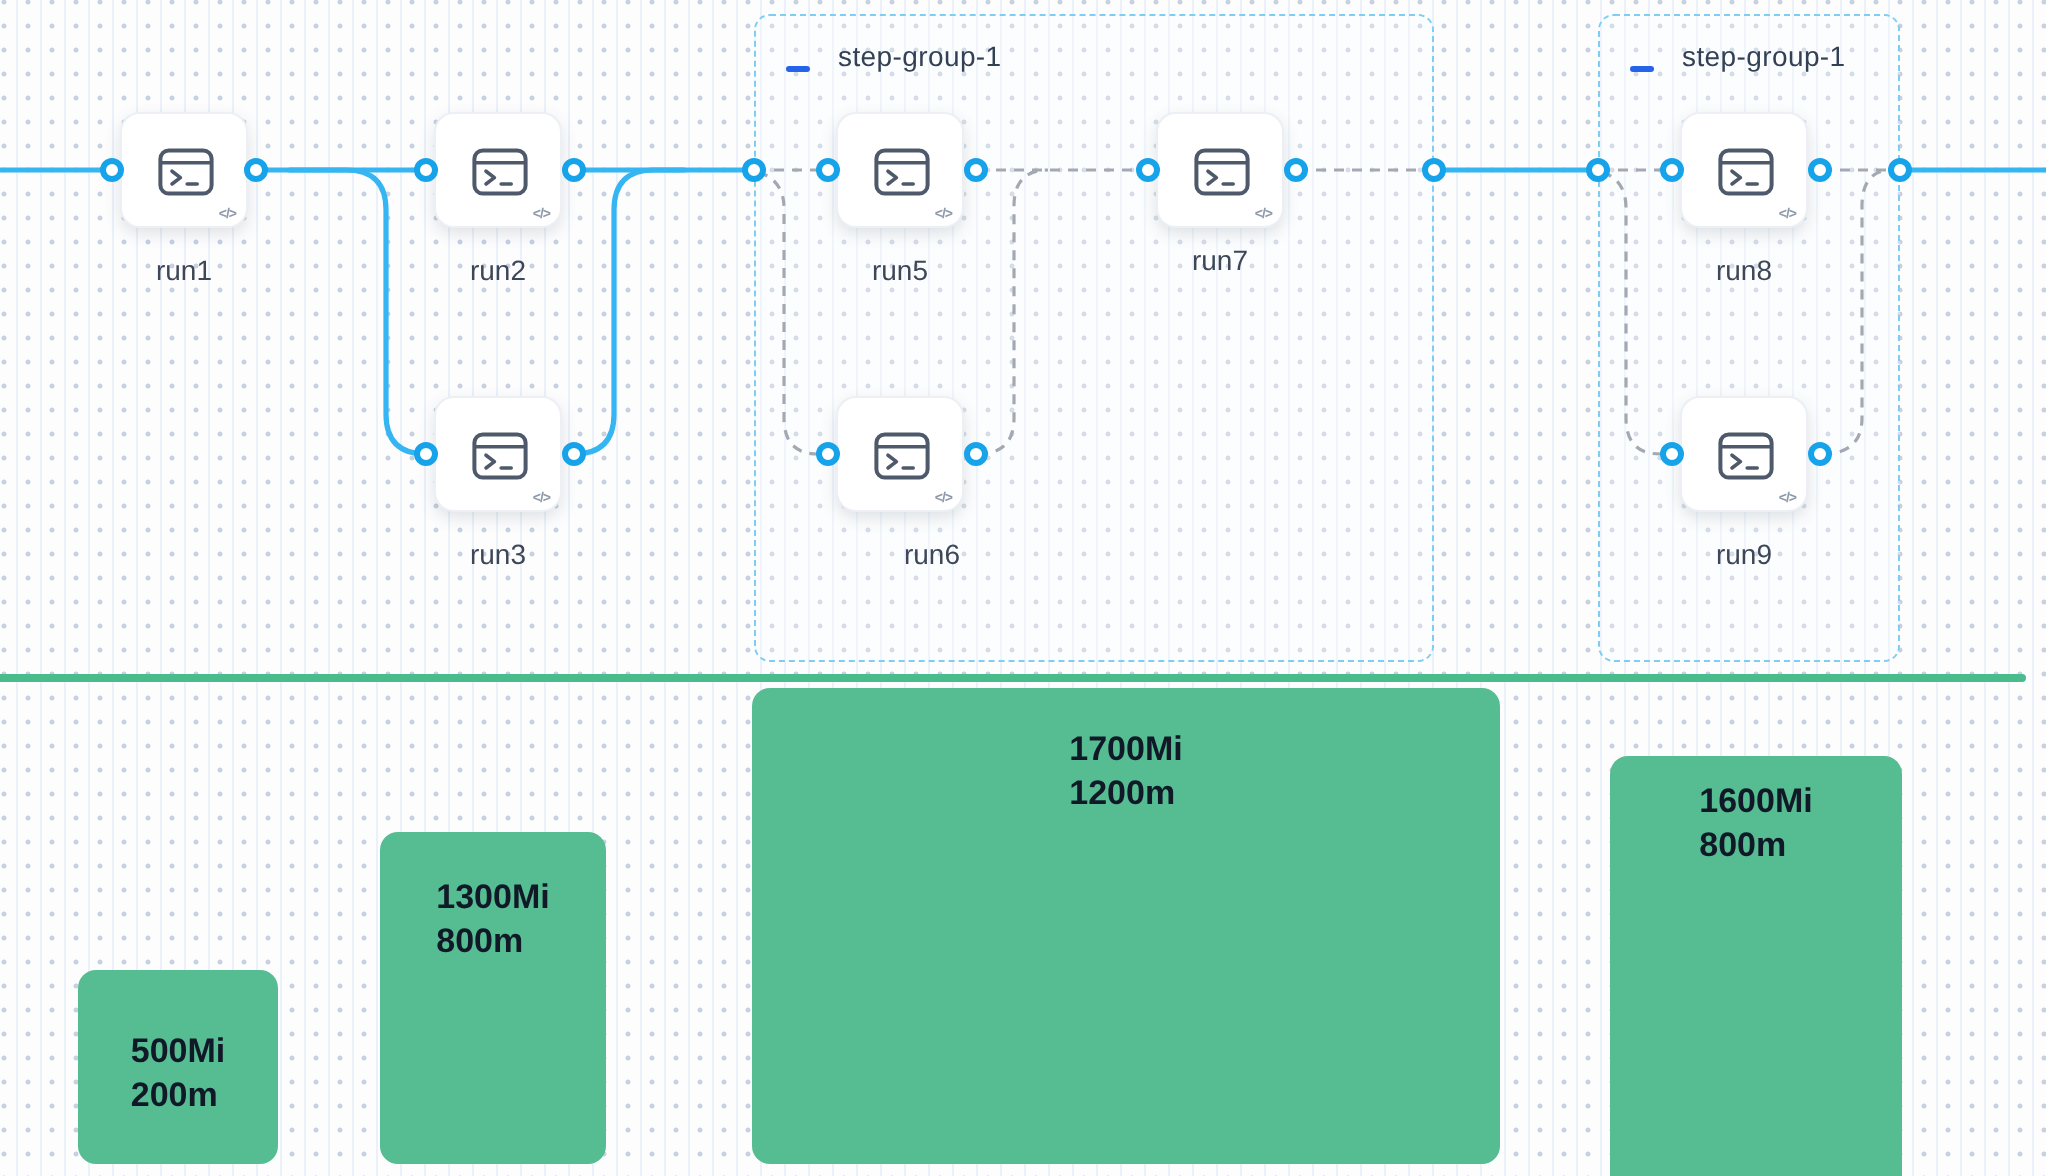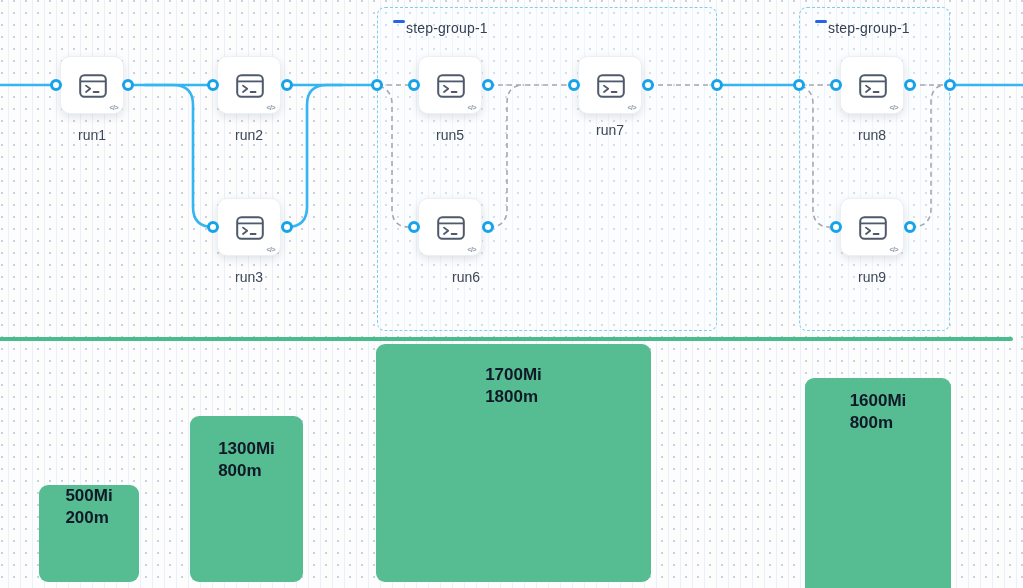--- a/index.html
+++ b/index.html
@@ -11,21 +11,21 @@
       linear-gradient(to right, rgba(125,170,230,0.14) 1px, transparent 1px),
       radial-gradient(circle, #c7d1e0 1.1px, transparent 1.4px);
     background-size:12px 12px,12px 12px;
     background-position:-4px -5px,-4px -5px;
   }
   
   .group{
     position:absolute;border:1.5px dashed #7ecdf4;border-radius:8px;
     background:rgba(252,254,255,0.28);box-sizing:border-box;z-index:1;
   }
-  .group-header{position:absolute;top:12px;left:15px;display:flex;align-items:flex-start;gap:1px;}
+  .group-header{position:absolute;top:12px;left:15px;display:flex;align-items:flex-end;gap:14px;}
   .collapse-dash{width:12px;height:3px;border-radius:2px;background:#2563eb;}
   .group-title{font-size:14px;color:#334155;font-weight:500;letter-spacing:.2px;}
   
   svg.edges{position:absolute;left:0;top:0;z-index:3;}
   .edge-solid{stroke:#35b5f2;stroke-width:2.6;fill:none;stroke-linecap:round;}
   .edge-dashed{stroke:#a3a9b3;stroke-width:1.6;fill:none;stroke-dasharray:5 4;stroke-linecap:butt;}
   
   .node{
     position:absolute;width:64px;height:58px;background:#fff;
     border:1px solid #eceff4;border-radius:10px;box-sizing:border-box;
@@ -191,36 +191,36 @@
   <div class="port" style="left:648px;top:85px"></div>
   <div class="port" style="left:799px;top:85px"></div>
   <div class="port" style="left:950px;top:85px"></div>
   <div class="port" style="left:836px;top:85px"></div>
   <div class="port" style="left:910px;top:85px"></div>
   <div class="port" style="left:836px;top:227px"></div>
   <div class="port" style="left:910px;top:227px"></div>
 
   <div class="divider"></div>
 
-  <div class="bar" style="left:39px;top:485px;width:100px;height:97px;">
+  <div class="bar" style="left:39px;top:485px;width:100px;height:97px;padding-top:30px">
     <div class="bar-text">
       <div>500Mi</div>
       <div>200m</div>
     </div>
   </div>
   <div class="bar" style="left:190px;top:416px;width:113px;height:166px;padding-top:22px">
     <div class="bar-text">
       <div>1300Mi</div>
       <div>800m</div>
     </div>
   </div>
-  <div class="bar" style="left:376px;top:344px;width:275px;height:238px;padding-top:20px">
+  <div class="bar" style="left:376px;top:344px;width:374px;height:238px;padding-top:20px">
     <div class="bar-text">
       <div>1700Mi</div>
-      <div>1800m</div>
+      <div>1200m</div>
     </div>
   </div>
   <div class="bar" style="left:805px;top:378px;width:146px;height:232px;padding-top:12px">
     <div class="bar-text">
       <div>1600Mi</div>
       <div>800m</div>
     </div>
   </div>
 
 </div>

